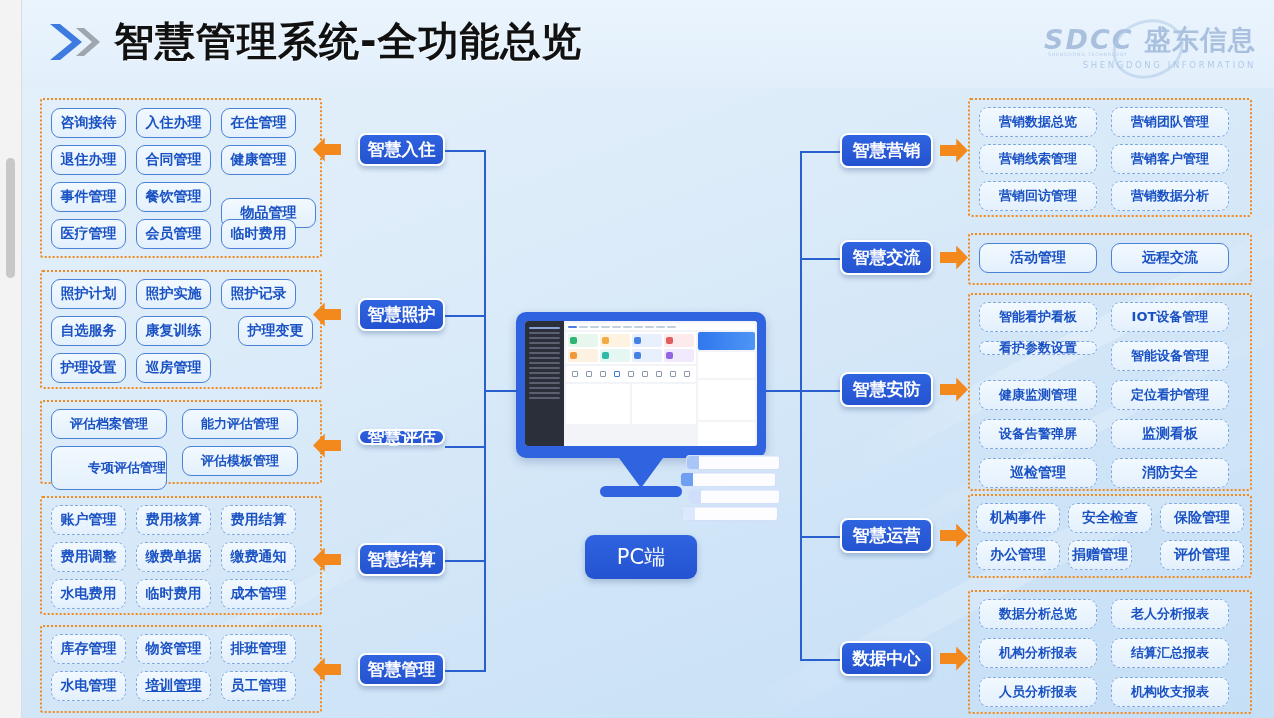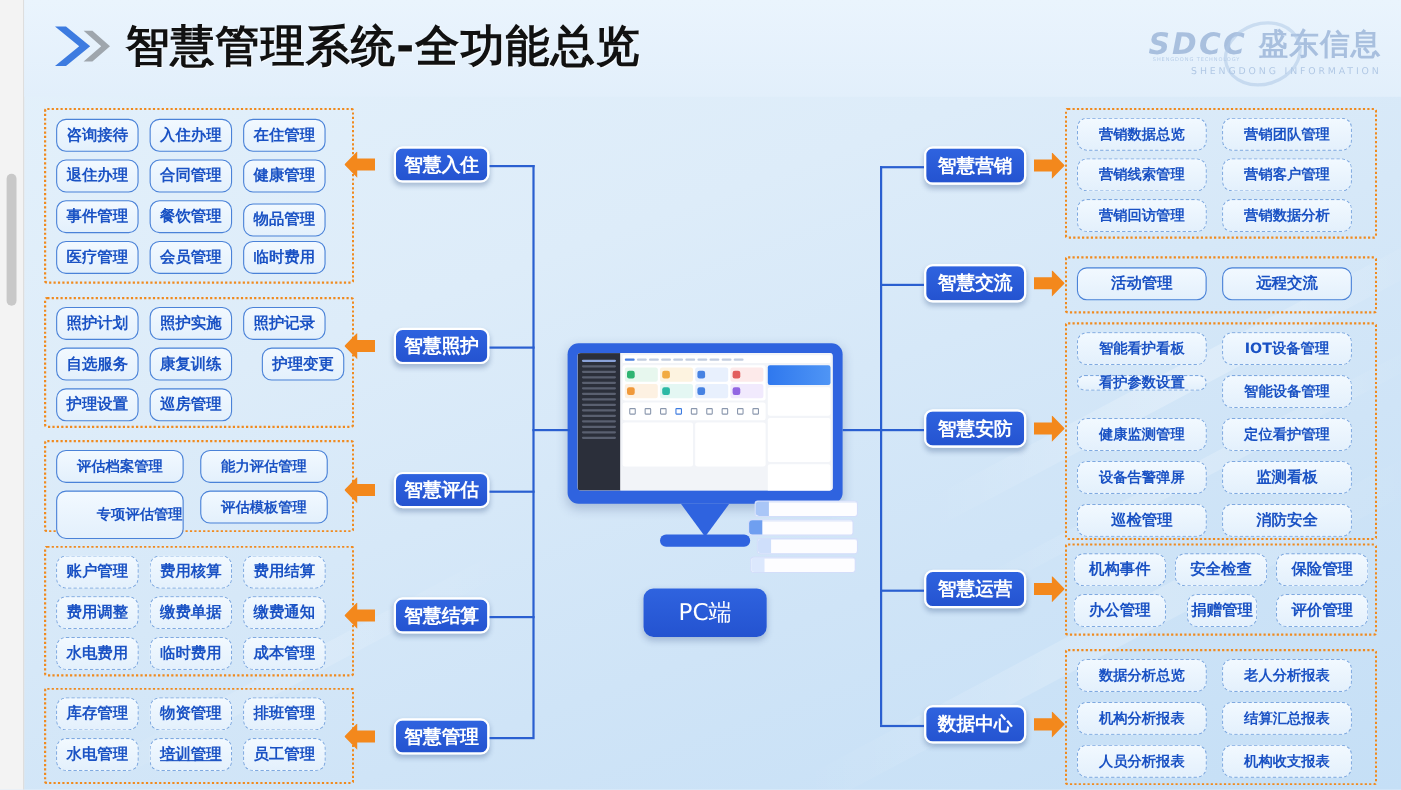--- a/index.html
+++ b/index.html
@@ -328,21 +328,21 @@
     </div>
     <div class="chip solid" style="left: 221px; top: 145px; width: 75px; height: 30px;">
       <span>健康管理</span>
     </div>
     <div class="chip solid" style="left: 51px; top: 182px; width: 75px; height: 30px;">
       <span>事件管理</span>
     </div>
     <div class="chip solid" style="left: 136px; top: 182px; width: 75px; height: 30px;">
       <span>餐饮管理</span>
     </div>
-    <div class="chip solid" style="left: 221px; top: 185px; width: 75px; height: 30px; text-align: center;">
+    <div class="chip solid" style="left: 221px; top: 198px; width: 95px; height: 30px; text-align: center;">
       <span>物品管理</span>
     </div>
     <div class="chip solid" style="left: 51px; top: 219px; width: 75px; height: 30px;">
       <span>医疗管理</span>
     </div>
     <div class="chip solid" style="left: 136px; top: 219px; width: 75px; height: 30px;">
       <span>会员管理</span>
     </div>
     <div class="chip solid" style="left: 221px; top: 219px; width: 75px; height: 30px;">
       <span>临时费用</span>
@@ -387,21 +387,21 @@
     <div class="chip solid" style="left: 182px; top: 409px; width: 116px; height: 30px; font-size: 13px;">
       <span>能力评估管理</span>
     </div>
     <div class="chip solid" style="left: 51px; top: 446px; width: 116px; height: 44px; font-size: 13px; justify-content: flex-end;">
       <span>专项评估管理</span>
     </div>
     <div class="chip solid" style="left: 182px; top: 446px; width: 116px; height: 30px; font-size: 13px;">
       <span>评估模板管理</span>
     </div>
     <div class="arrow-left" style="left: 313px; top: 433.5px;"></div>
-    <div class="cat-btn" style="left: 358px; top: 429px; width: 87px; height: 33px;">
+    <div class="cat-btn" style="left: 358px; top: 429px; width: 87px; height: 16px;">
       <span>智慧评估</span>
     </div>
     <div class="group-box" style="left: 40px; top: 496px; width: 282px; height: 119px;"></div>
     <div class="chip dashed" style="left: 51px; top: 505px; width: 75px; height: 30px;">
       <span>账户管理</span>
     </div>
     <div class="chip dashed" style="left: 136px; top: 505px; width: 75px; height: 30px;">
       <span>费用核算</span>
     </div>
     <div class="chip dashed" style="left: 221px; top: 505px; width: 75px; height: 30px;">
@@ -527,21 +527,21 @@
     </div>
     <div class="chip dashed" style="left: 1068px; top: 503px; width: 84px; height: 30px;">
       <span>安全检查</span>
     </div>
     <div class="chip dashed" style="left: 1160px; top: 503px; width: 84px; height: 30px;">
       <span>保险管理</span>
     </div>
     <div class="chip dashed" style="left: 976px; top: 540px; width: 84px; height: 30px;">
       <span>办公管理</span>
     </div>
-    <div class="chip dashed" style="left: 1068px; top: 540px; width: 64px; height: 30px; margin-left: 11px;">
+    <div class="chip dashed" style="left: 1068px; top: 540px; width: 64px; height: 30px;">
       <span>捐赠管理</span>
     </div>
     <div class="chip dashed" style="left: 1160px; top: 540px; width: 84px; height: 30px;">
       <span>评价管理</span>
     </div>
     <div class="arrow-right" style="left: 940px; top: 523.5px;"></div>
     <div class="cat-btn" style="left: 840px; top: 518px; width: 93px; height: 35px;">
       <span>智慧运营</span>
     </div>
     <div class="group-box" style="left: 968px; top: 590px; width: 284px; height: 124px;"></div>

